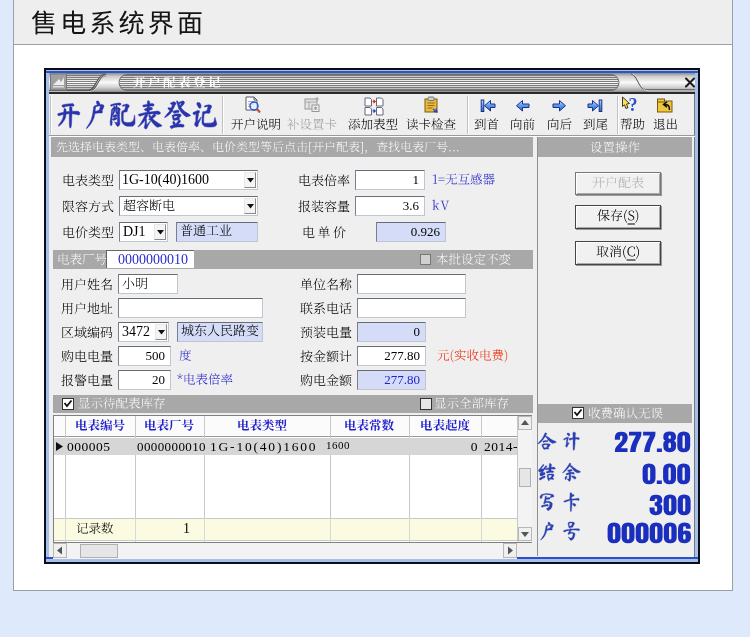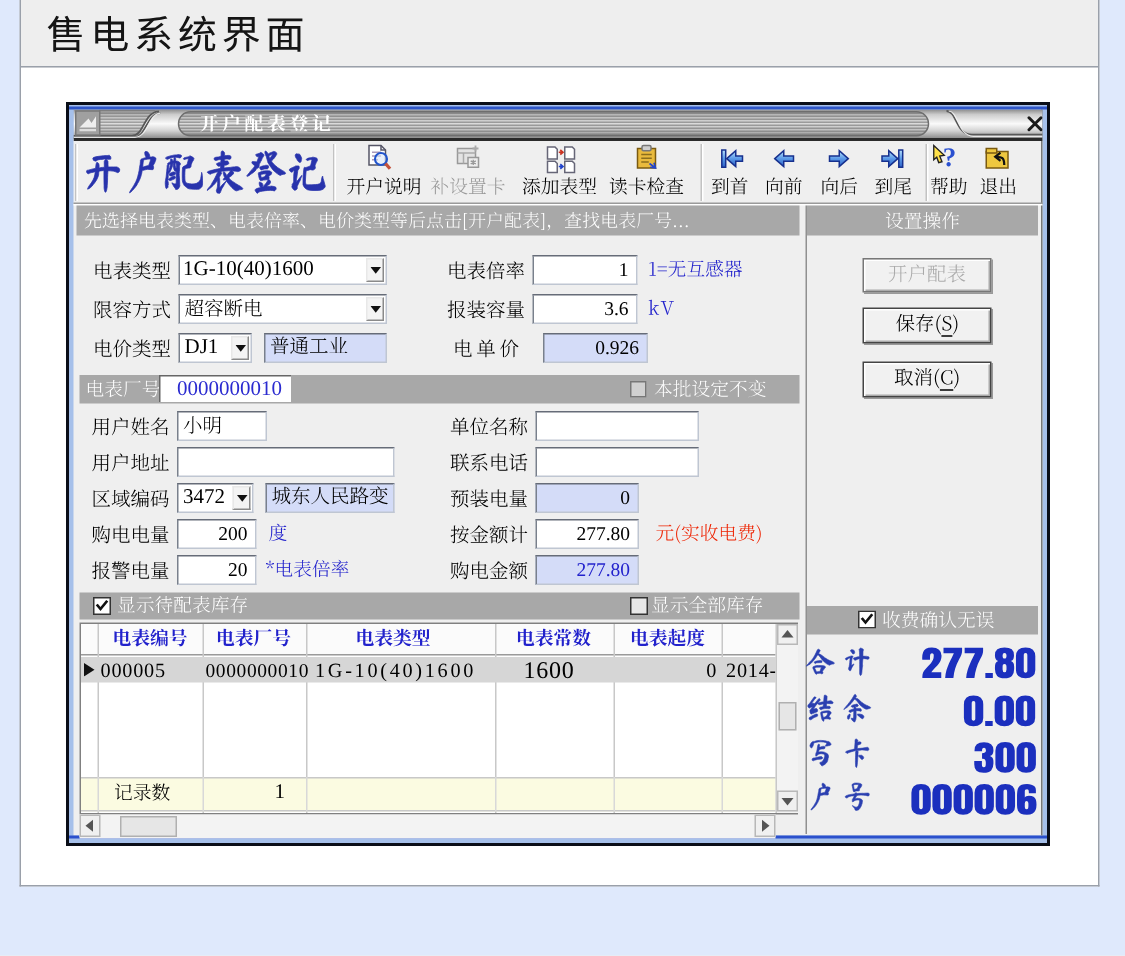--- a/index.html
+++ b/index.html
@@ -207,21 +207,21 @@
 <svg class="abs" style="left:157px;top:230px" width="9" height="6">
     <path d="M0,0 h7 l-3.5,4.5 Z" fill="#111"></path>
   </svg>
 <div class="st" style="left:123px;top:224px">DJ1</div>
 <div class="fld" style="left:176px;top:222px;width:82px;height:20px;background:#d4dcf8"></div>
 <svg style="position:absolute;left:180px;top:224px;overflow:visible" width="54" height="16">
     <path transform="translate(0,11.2)" fill="#000" d="M2.4 -8.2 2.2 -8.2C2.7 -7.6 3.2 -6.7 3.2 -6C3.9 -5.4 4.7 -7.1 2.4 -8.2ZM9.9 -8.3C9.5 -7.4 9.1 -6.5 8.7 -6L8.9 -5.8C9.4 -6.3 10 -7 10.5 -7.6C10.8 -7.6 10.9 -7.7 11 -7.8ZM8.5 -10.9C8.3 -10.3 7.9 -9.5 7.5 -8.9H5.1C5.5 -9.1 5.5 -10.2 3.6 -10.9L3.5 -10.8C3.9 -10.3 4.5 -9.6 4.6 -9L4.8 -8.9H1.4L1.5 -8.6H4.9V-5.5H0.6L0.7 -5.1H12.1C12.2 -5.1 12.4 -5.2 12.4 -5.3C12 -5.7 11.4 -6.2 11.4 -6.2L10.8 -5.5H8V-8.6H11.5C11.6 -8.6 11.8 -8.6 11.8 -8.8C11.4 -9.1 10.8 -9.6 10.8 -9.6L10.2 -8.9H7.9C8.3 -9.4 8.9 -9.9 9.2 -10.3C9.5 -10.3 9.6 -10.4 9.7 -10.6ZM5.6 -8.6H7.3V-5.5H5.6ZM9.2 -1.8V-0.2H3.7V-1.8ZM9.2 -2.2H3.7V-3.7H9.2ZM3 -4.1V1H3.2C3.5 1 3.7 0.8 3.7 0.7V0.2H9.2V0.9H9.3C9.6 0.9 9.9 0.8 9.9 0.7V-3.6C10.2 -3.6 10.4 -3.7 10.5 -3.8L9.5 -4.6L9.1 -4.1H3.8L3 -4.5Z M14.3 -10.6 14.2 -10.6C14.7 -9.9 15.5 -8.7 15.7 -7.9C16.5 -7.3 17.1 -9 14.3 -10.6ZM23.8 -3.8H21.4V-5.3H23.8ZM18.4 -1V-3.4H20.7V-1.1H20.9C21.2 -1.1 21.4 -1.2 21.4 -1.3V-3.4H23.8V-1.8C23.8 -1.7 23.8 -1.6 23.6 -1.6C23.3 -1.6 22.3 -1.7 22.3 -1.7V-1.5C22.8 -1.4 23 -1.3 23.2 -1.2C23.3 -1.1 23.4 -0.9 23.4 -0.7C24.4 -0.8 24.5 -1.2 24.5 -1.8V-7.1C24.8 -7.1 25 -7.3 25.1 -7.3L24.1 -8.1L23.7 -7.6H22.2C22.3 -7.8 22.3 -8.1 21.8 -8.5C22.6 -8.8 23.6 -9.4 24.1 -9.8C24.4 -9.8 24.5 -9.8 24.6 -9.9L23.8 -10.7L23.3 -10.3H17.6L17.7 -9.9H23C22.6 -9.5 22 -9 21.5 -8.6C21 -8.9 20.2 -9.2 19 -9.3L18.9 -9.1C20.2 -8.7 21.1 -8.1 21.6 -7.6H18.5L17.8 -8V-0.8H17.9C18.2 -0.8 18.4 -1 18.4 -1ZM23.8 -5.7H21.4V-7.2H23.8ZM20.7 -3.8H18.4V-5.3H20.7ZM20.7 -5.7H18.4V-7.2H20.7ZM15.4 -1.7C14.9 -1.3 14 -0.4 13.4 0L14.1 0.8C14.2 0.8 14.2 0.7 14.2 0.5C14.6 -0 15.3 -0.9 15.6 -1.3C15.8 -1.5 15.9 -1.5 16 -1.3C17.3 0.2 18.6 0.6 21 0.6C22.5 0.6 23.7 0.6 24.9 0.6C25 0.3 25.2 0.1 25.5 -0V-0.2C24 -0.1 22.8 -0.1 21.3 -0.1C18.9 -0.1 17.5 -0.4 16.2 -1.7C16.2 -1.7 16.1 -1.8 16.1 -1.8V-6C16.4 -6.1 16.6 -6.1 16.7 -6.2L15.7 -7.1L15.2 -6.5H13.5L13.6 -6.1H15.4Z M26.6 -0.5 26.7 -0.1H38.1C38.3 -0.1 38.4 -0.2 38.5 -0.3C38 -0.7 37.3 -1.3 37.3 -1.3L36.7 -0.5H32.8V-8.6H37.2C37.4 -8.6 37.6 -8.6 37.6 -8.8C37.1 -9.2 36.4 -9.7 36.4 -9.7L35.8 -9H27.5L27.6 -8.6H32.1V-0.5Z M40.6 -7.9 40.4 -7.8C41.3 -6.4 42.3 -4 42.4 -2.4C43.3 -1.5 43.8 -4.3 40.6 -7.9ZM50.5 -0.9 49.9 -0.1H47.5V-2.2C48.6 -3.8 49.9 -5.9 50.5 -7.2C50.7 -7.1 50.9 -7.2 51 -7.3L49.9 -8C49.3 -6.5 48.4 -4.4 47.5 -2.8V-10.2C47.8 -10.2 47.9 -10.3 47.9 -10.5L46.8 -10.6V-0.1H44.4V-10.2C44.7 -10.2 44.8 -10.3 44.8 -10.5L43.7 -10.6V-0.1H39.6L39.7 0.2H51.3C51.5 0.2 51.6 0.2 51.6 0C51.2 -0.4 50.5 -0.9 50.5 -0.9Z"></path>
   </svg>
 <div class="fld num" style="left:355px;top:170px;width:70px;height:20px">1</div>
 <div class="fld num" style="left:355px;top:196px;width:70px;height:20px">3.6</div>
-<div class="fld num" style="left:362px;top:222px;width:70px;height:20px;background:#d4dcf8">0.926</div>
+<div class="fld num" style="left:376px;top:222px;width:70px;height:20px;background:#d4dcf8">0.926</div>
 <svg style="position:absolute;left:432px;top:173px;overflow:visible" width="66" height="16">
     <path transform="translate(0,10.8)" fill="#2222cc" d="M2.7 0H5.3V-0.3L3.7 -0.5L3.7 -2.9V-7.1L3.7 -9.1L3.5 -9.2L0.9 -8.5V-8.1L2.8 -8.5V-2.9L2.8 -0.5L1 -0.3V0Z M12.6 -2.9V-3.4H6.4V-2.9ZM12.6 -5.6V-6.1H6.4V-5.6Z M24 -6.6 23.4 -5.9H19.1C19.2 -6.9 19.2 -8 19.2 -9.1H23.9C24 -9.1 24.1 -9.1 24.2 -9.2C23.8 -9.6 23.1 -10.2 23.1 -10.2L22.6 -9.4H14.5L14.6 -9.1H18.5C18.5 -8 18.5 -6.9 18.3 -5.9H13.7L13.8 -5.5H18.3C17.9 -3.1 16.8 -1 13.6 0.8L13.7 1C17.4 -0.7 18.6 -2.9 19 -5.5H19.8V-0.3C19.8 0.3 20 0.5 21 0.5H22.5C24.6 0.5 25 0.4 25 0C25 -0.1 24.9 -0.2 24.7 -0.3L24.6 -2.3H24.5C24.3 -1.4 24.2 -0.6 24.1 -0.4C24.1 -0.3 24 -0.2 23.8 -0.2C23.6 -0.2 23.1 -0.2 22.5 -0.2H21.1C20.5 -0.2 20.4 -0.2 20.4 -0.5V-5.5H24.7C24.9 -5.5 25 -5.6 25 -5.7C24.6 -6.1 24 -6.6 24 -6.6Z M36.5 -0.8 35.9 -0H34.1L34.9 -6.5C35.1 -6.5 35.2 -6.5 35.3 -6.6L34.5 -7.3L34.1 -6.9H30C30.2 -7.7 30.3 -8.5 30.4 -9.1H36.8C37 -9.1 37.1 -9.1 37.1 -9.2C36.7 -9.7 36 -10.2 36 -10.2L35.4 -9.4H26.5L26.6 -9.1H29.6C29.5 -7.5 29 -4.7 28.6 -3.1C28.5 -3.1 28.3 -3 28.1 -2.9L29 -2.2L29.3 -2.6H33.7L33.4 -0H26.1L26.3 0.4H37.3C37.5 0.4 37.6 0.3 37.6 0.2C37.2 -0.2 36.5 -0.8 36.5 -0.8ZM29.3 -3C29.5 -4 29.8 -5.3 30 -6.5H34.2L33.8 -3Z M42.7 -2.7 41.6 -2.8V-0.2C41.6 0.4 41.9 0.5 43 0.5H44.8C47.3 0.5 47.7 0.4 47.7 0.1C47.7 -0 47.6 -0.1 47.4 -0.2L47.4 -1.7H47.2C47.1 -1 47 -0.5 46.9 -0.2C46.8 -0.1 46.8 -0.1 46.6 -0.1C46.3 -0.1 45.7 -0.1 44.8 -0.1H43C42.4 -0.1 42.3 -0.1 42.3 -0.3V-2.4C42.5 -2.4 42.7 -2.5 42.7 -2.7ZM44.5 -8 44 -7.4H40.8L40.9 -7H45.1C45.2 -7 45.4 -7.1 45.4 -7.2C45 -7.5 44.5 -8 44.5 -8ZM46.8 -10.4 46.7 -10.2C47.1 -10 47.6 -9.5 47.8 -9.1C48.5 -8.7 48.9 -10 46.8 -10.4ZM40.5 -2.4 40.2 -2.4C40.2 -1.4 39.5 -0.5 38.9 -0.2C38.7 -0 38.6 0.2 38.7 0.4C38.8 0.6 39.2 0.5 39.5 0.3C40 -0.1 40.7 -1 40.5 -2.4ZM47.5 -2.5 47.3 -2.4C48 -1.7 48.9 -0.6 49.1 0.2C49.9 0.8 50.4 -1.1 47.5 -2.5ZM43.5 -3.1 43.4 -2.9C44 -2.5 44.8 -1.6 45 -0.9C45.7 -0.4 46.1 -2 43.5 -3.1ZM49.2 -7.5 48.1 -7.9C47.9 -7 47.5 -6.2 47.1 -5.5C46.6 -6.4 46.2 -7.4 46.1 -8.5H49.7C49.9 -8.5 50 -8.5 50 -8.7C49.7 -9 49.1 -9.4 49.1 -9.4L48.7 -8.8H46C46 -9.2 46 -9.6 46 -10C46.2 -10.1 46.3 -10.2 46.4 -10.4L45.2 -10.5C45.3 -9.9 45.3 -9.4 45.4 -8.8H40.5L39.8 -9.2V-6.8C39.8 -5.2 39.6 -3.6 38.6 -2.1L38.8 -2C40.3 -3.4 40.4 -5.4 40.4 -6.8V-8.5H45.4C45.6 -7.2 46 -6 46.7 -4.9C46.1 -4.2 45.4 -3.5 44.8 -3.1L44.9 -2.9C45.7 -3.3 46.4 -3.8 47 -4.5C47.4 -3.9 48 -3.3 48.6 -2.9C49.1 -2.5 49.8 -2.3 50 -2.6C50.1 -2.7 50 -2.8 49.7 -3.2L49.9 -4.7L49.7 -4.7C49.6 -4.3 49.4 -3.8 49.3 -3.6C49.2 -3.4 49.1 -3.4 48.9 -3.5C48.3 -3.9 47.8 -4.4 47.4 -5C47.9 -5.7 48.4 -6.4 48.7 -7.3C49 -7.3 49.1 -7.4 49.2 -7.5ZM44 -4.2H41.9V-5.8H44ZM41.9 -3.4V-3.9H44V-3.5H44.1C44.3 -3.5 44.7 -3.6 44.7 -3.7V-5.7C44.9 -5.7 45.1 -5.8 45.2 -5.9L44.3 -6.6L43.9 -6.2H41.9L41.2 -6.5V-3.2H41.3C41.6 -3.2 41.9 -3.3 41.9 -3.4Z M58.2 -6.8V-6.9H60.7V-6.3H60.8C61 -6.3 61.3 -6.5 61.3 -6.6V-9.2C61.6 -9.3 61.8 -9.3 61.9 -9.5L61 -10.2L60.5 -9.7H58.2L57.5 -10V-6.5H57.6C57.8 -6.5 58 -6.5 58.1 -6.6C58.5 -6.3 59 -5.8 59.2 -5.4C59.9 -5 60.4 -6.3 58.2 -6.8ZM53.2 0.8V0.1H55.4V0.7H55.5C55.8 0.7 56.1 0.5 56.1 0.4V-2.4C56.3 -2.4 56.5 -2.5 56.6 -2.6L55.7 -3.3L55.3 -2.9H53.3L53.1 -3C54.2 -3.5 55 -4.2 55.7 -4.9H57.9C58.5 -4.1 59.3 -3.5 60.4 -3L60.3 -2.9H58.1L57.4 -3.2V1H57.5C57.8 1 58.1 0.8 58.1 0.8V0.1H60.4V0.7H60.5C60.7 0.7 61 0.6 61.1 0.5V-2.4C61.3 -2.4 61.5 -2.5 61.6 -2.6L62.3 -2.4C62.4 -2.8 62.5 -3 62.7 -3.1L62.8 -3.2C60.6 -3.5 59.2 -4.1 58.2 -4.9H62.2C62.4 -4.9 62.5 -4.9 62.5 -5.1C62.1 -5.5 61.5 -5.9 61.5 -5.9L61 -5.2H56C56.3 -5.6 56.5 -5.9 56.7 -6.2C57 -6.2 57.1 -6.2 57.2 -6.4L56.1 -6.8C55.9 -6.3 55.6 -5.8 55.1 -5.2H51.2L51.3 -4.9H54.8C53.9 -3.9 52.6 -2.9 50.9 -2.3L51 -2.1C51.6 -2.3 52.1 -2.5 52.6 -2.7V1H52.7C52.9 1 53.2 0.9 53.2 0.8ZM60.4 -2.5V-0.2H58.1V-2.5ZM55.4 -2.5V-0.2H53.2V-2.5ZM60.7 -9.3V-7.3H58.2V-9.3ZM53.1 -6.3V-6.9H55.4V-6.6H55.5C55.7 -6.6 56.1 -6.7 56.1 -6.8V-9.2C56.3 -9.3 56.5 -9.3 56.6 -9.5L55.7 -10.2L55.3 -9.7H53.1L52.4 -10.1V-6H52.5C52.8 -6 53.1 -6.2 53.1 -6.3ZM55.4 -9.3V-7.3H53.1V-9.3Z"></path>
   </svg>
 <svg style="position:absolute;left:432px;top:199px;overflow:visible" width="21" height="16">
     <path transform="translate(0,10.8)" fill="#2222cc" d="M4.1 -6 5.3 -5.9 3.9 -4.6 2.5 -3.1V-8L2.6 -9.9L2.4 -10L0.5 -9.7V-9.3L1.6 -9.3V-2.8L1.6 -0.5L0.5 -0.3V0H3.6V-0.3L2.6 -0.4L2.5 -2.6L3.5 -3.6L5.7 0H7.4V-0.3L6.4 -0.4L4.2 -4.2L5.9 -5.9L7.1 -6V-6.4H4.1Z M14.2 -8.7 15.6 -8.6 13.2 -1.1 10.7 -8.6 12.1 -8.7V-9.1H8.5V-8.7L9.7 -8.6L12.7 0.1H13.2L16.1 -8.6L17.2 -8.7V-9.1H14.2Z"></path>
   </svg>
 <div style="position:absolute;left:53px;top:250px;width:480px;height:19px;background:#a8a8a8"></div>
 <svg style="position:absolute;left:57px;top:253px;overflow:visible" width="52" height="16">
     <path transform="translate(0,10.8)" fill="#fff" d="M5.6 -5.6H2.3V-8H5.6ZM5.6 -5.2V-3H2.3V-5.2ZM6.2 -5.6V-8H9.7V-5.6ZM6.2 -5.2H9.7V-3H6.2ZM2.3 -2.1V-2.7H5.6V-0.5C5.6 0.4 5.9 0.6 7.1 0.6H9C11.5 0.6 12.1 0.5 12.1 0.1C12.1 -0.1 12 -0.1 11.7 -0.2L11.7 -2.1H11.5C11.3 -1.2 11.2 -0.5 11.1 -0.3C11 -0.2 10.9 -0.1 10.7 -0.1C10.5 -0.1 9.9 -0.1 9 -0.1H7.2C6.4 -0.1 6.2 -0.2 6.2 -0.6V-2.7H9.7V-2H9.8C10 -2 10.3 -2.1 10.4 -2.2V-7.8C10.6 -7.9 10.8 -8 10.9 -8.1L10 -8.8L9.6 -8.3H6.2V-10C6.5 -10.1 6.7 -10.2 6.7 -10.4L5.6 -10.5V-8.3H2.4L1.6 -8.7V-1.8H1.8C2.1 -1.8 2.3 -2 2.3 -2.1Z M19.6 -10.4 18.4 -10.5V-9H13.9L14 -8.6H18.4V-7.2H14.5L14.6 -6.9H18.4V-5.5H13.2L13.3 -5.1H17.8C16.6 -3.7 14.9 -2.5 13 -1.7L13.1 -1.4C14.3 -1.8 15.3 -2.3 16.3 -2.9V-0.2C16.3 -0 16.2 0.1 15.8 0.3L16.4 1.1C16.5 1 16.5 1 16.6 0.8C18.1 0.1 19.4 -0.6 20.3 -1L20.2 -1.1C19 -0.7 17.8 -0.3 17 -0V-3.4C17.7 -3.9 18.3 -4.5 18.8 -5.1H19C19.7 -2.1 21.5 -0.2 23.9 0.6C24 0.3 24.2 0.1 24.6 -0L24.6 -0.2C23.1 -0.5 21.9 -1.2 20.9 -2.3C21.9 -2.7 22.9 -3.4 23.5 -3.9C23.8 -3.9 23.9 -3.9 24 -4L22.9 -4.6C22.5 -4 21.5 -3.1 20.7 -2.5C20.1 -3.2 19.6 -4 19.3 -5.1H24C24.2 -5.1 24.3 -5.1 24.3 -5.3C23.9 -5.7 23.3 -6.2 23.3 -6.2L22.8 -5.5H19.1V-6.9H23C23.1 -6.9 23.3 -6.9 23.3 -7.1C22.9 -7.4 22.4 -7.9 22.4 -7.9L21.9 -7.2H19.1V-8.6H23.6C23.8 -8.6 23.9 -8.7 23.9 -8.8C23.6 -9.2 22.9 -9.7 22.9 -9.7L22.4 -9H19.1V-10C19.4 -10.1 19.5 -10.2 19.6 -10.4Z M26.8 -9.3V-6.1C26.8 -3.8 26.7 -1.3 25.5 0.8L25.7 0.9C27.4 -1.1 27.5 -4 27.5 -6.1V-8.9H36.6C36.8 -8.9 36.9 -9 36.9 -9.1C36.5 -9.5 35.8 -10 35.8 -10L35.3 -9.3H27.6L26.8 -9.6Z M48.4 -5.9 47.9 -5.2H38.1L38.2 -4.8H41.2C41.1 -4.4 40.8 -3.8 40.6 -3.3C40.4 -3.2 40.2 -3.2 40 -3.1L40.8 -2.4L41.2 -2.7H46.9C46.7 -1.4 46.3 -0.3 45.9 -0.1C45.8 0.1 45.6 0.1 45.4 0.1C45.1 0.1 43.9 -0 43.3 -0.1L43.3 0.1C43.8 0.2 44.5 0.3 44.7 0.5C44.9 0.6 44.9 0.8 44.9 1C45.5 1 46 0.8 46.3 0.6C46.9 0.2 47.4 -1.2 47.6 -2.7C47.9 -2.7 48 -2.8 48.1 -2.8L47.2 -3.6L46.8 -3.1H41.2C41.5 -3.6 41.8 -4.3 42 -4.8H49.1C49.3 -4.8 49.4 -4.9 49.4 -5C49 -5.4 48.4 -5.9 48.4 -5.9ZM40.9 -6.1V-6.6H46.6V-6.1H46.7C46.9 -6.1 47.3 -6.2 47.3 -6.3V-9.3C47.5 -9.4 47.7 -9.5 47.8 -9.6L46.9 -10.3L46.5 -9.8H41L40.3 -10.2V-5.9H40.4C40.6 -5.9 40.9 -6 40.9 -6.1ZM46.6 -9.5V-7H40.9V-9.5Z"></path>
   </svg>
@@ -268,21 +268,21 @@
 <div class="fld" style="left:118px;top:322px;width:51px;height:20px"></div>
 <div class="abs" style="left:155px;top:324px;width:12px;height:16px;background:#f4f4f4;border:1px solid;border-color:#e8e8e8 #8a8a8a #8a8a8a #e8e8e8"></div>
 <svg class="abs" style="left:158px;top:330px" width="9" height="6">
     <path d="M0,0 h7 l-3.5,4.5 Z" fill="#111"></path>
   </svg>
 <div class="st" style="left:122px;top:324px">3472</div>
 <div class="fld" style="left:177px;top:322px;width:86px;height:20px;background:#d4dcf8"></div>
 <svg style="position:absolute;left:181px;top:324px;overflow:visible" width="80" height="16">
     <path transform="translate(0,11.2)" fill="#000" d="M9.7 -10.4 9.6 -10.3C10 -10 10.6 -9.4 10.8 -9C11.5 -8.6 11.9 -10 9.7 -10.4ZM11.2 -6.9C10.9 -5.5 10.5 -4.3 10 -3.3C9.6 -4.7 9.4 -6.3 9.3 -8H12.2C12.3 -8 12.5 -8 12.5 -8.2C12.1 -8.6 11.5 -9 11.5 -9L10.9 -8.3H9.3C9.3 -9 9.3 -9.6 9.3 -10.2C9.6 -10.3 9.8 -10.4 9.8 -10.6L8.5 -10.7C8.5 -9.9 8.6 -9.1 8.6 -8.3H5.6L4.8 -8.7V-5.3C4.8 -3 4.5 -0.9 2.6 0.8L2.8 1C5.2 -0.7 5.5 -3.1 5.5 -5.3V-5.5H7.2C7.2 -3.4 7.1 -2.3 6.9 -2.1C6.8 -2 6.8 -2 6.6 -2C6.5 -2 5.8 -2.1 5.5 -2.1V-1.9C5.8 -1.8 6.2 -1.7 6.3 -1.6C6.5 -1.5 6.5 -1.3 6.5 -1.2C6.8 -1.2 7.1 -1.3 7.3 -1.5C7.7 -1.9 7.8 -3.1 7.9 -5.5C8.1 -5.5 8.3 -5.6 8.3 -5.6L7.5 -6.3L7.1 -5.9H5.5V-8H8.6C8.7 -5.9 9 -4.1 9.5 -2.5C8.7 -1.2 7.6 -0.2 6.1 0.7L6.3 0.9C7.8 0.2 8.9 -0.7 9.8 -1.8C10.1 -1 10.6 -0.4 11.1 0.2C11.5 0.8 12.2 1.2 12.5 0.8C12.6 0.7 12.6 0.5 12.2 0L12.5 -1.9L12.3 -1.9C12.2 -1.5 12 -0.8 11.8 -0.6C11.7 -0.3 11.6 -0.3 11.5 -0.5C11 -1 10.6 -1.7 10.3 -2.5C10.9 -3.5 11.5 -4.8 11.9 -6.3C12.2 -6.3 12.3 -6.4 12.4 -6.5ZM0.5 -2.1 1.1 -1.2C1.2 -1.2 1.3 -1.3 1.3 -1.5C2.7 -2.3 3.8 -3 4.6 -3.4L4.5 -3.6L2.9 -3V-6.8H4.3C4.5 -6.8 4.6 -6.8 4.7 -7C4.3 -7.3 3.7 -7.8 3.7 -7.8L3.2 -7.1H2.9V-10.1C3.2 -10.1 3.3 -10.3 3.3 -10.4L2.2 -10.6V-7.1H0.6L0.7 -6.8H2.2V-2.7C1.4 -2.4 0.8 -2.2 0.5 -2.1Z M21.6 -3.6 21.5 -3.4C22.6 -2.6 24.1 -1.1 24.6 0.1C25.5 0.7 25.8 -1.5 21.6 -3.6ZM17.9 -3.1 16.8 -3.7C16 -2 14.6 -0.5 13.5 0.3L13.7 0.5C15 -0.2 16.4 -1.5 17.4 -3C17.6 -2.9 17.8 -3 17.9 -3.1ZM19.3 -10.4 18.2 -10.9C18 -10.3 17.6 -9.5 17.2 -8.6H13.7L13.8 -8.2H17C16.5 -7.1 15.9 -5.9 15.4 -5.1C15.2 -5 14.9 -4.9 14.7 -4.8L15.5 -4.1L16 -4.4H19.5V-0.1C19.5 0.1 19.4 0.1 19.1 0.1C18.9 0.1 17.5 0 17.5 0V0.2C18.1 0.3 18.5 0.4 18.7 0.5C18.8 0.6 18.9 0.8 18.9 1C20 0.9 20.2 0.5 20.2 -0.1V-4.4H24.2C24.4 -4.4 24.5 -4.5 24.6 -4.7C24.1 -5.1 23.4 -5.6 23.4 -5.6L22.8 -4.8H20.2V-6.8C20.5 -6.8 20.6 -6.9 20.6 -7.1L19.5 -7.2V-4.8H16C16.5 -5.8 17.2 -7 17.8 -8.2H25C25.2 -8.2 25.3 -8.3 25.4 -8.4C24.9 -8.8 24.2 -9.3 24.2 -9.3L23.6 -8.6H18C18.3 -9.2 18.6 -9.8 18.7 -10.2C19 -10.2 19.2 -10.3 19.3 -10.4Z M32.6 -10.1C32.9 -10.1 33 -10.3 33 -10.4L31.8 -10.6C31.8 -6.6 31.8 -2.4 26.6 0.7L26.7 1C31.3 -1.4 32.3 -4.7 32.5 -7.8C32.9 -4 34.1 -1 37.7 1C37.8 0.6 38.1 0.5 38.5 0.4L38.5 0.3C34 -1.9 32.9 -5.3 32.6 -10.1Z M50 -5.3 49.4 -4.5H46C45.8 -5.3 45.7 -6 45.6 -6.8H48.7V-6.1H48.8C49 -6.1 49.3 -6.3 49.4 -6.4V-9.6C49.6 -9.6 49.8 -9.7 49.9 -9.8L49 -10.6L48.5 -10.1H41.8L40.9 -10.5V-0.4C40.9 -0.1 40.9 -0 40.5 0.2L40.9 1C41 0.9 41.1 0.9 41.2 0.7C43 -0.1 44.7 -1 45.8 -1.5L45.7 -1.7C44.2 -1.1 42.7 -0.5 41.6 -0.2V-4.1H45.4C46 -2 47.4 -0.3 49.7 0.5C50.4 0.8 51.1 1 51.2 0.6C51.3 0.5 51.2 0.3 50.9 0.1L51 -1.5L50.8 -1.5C50.7 -1 50.5 -0.6 50.4 -0.3C50.3 -0.1 50.2 -0.1 49.9 -0.1C47.9 -0.8 46.7 -2.3 46.1 -4.1H50.7C50.9 -4.1 51 -4.2 51.1 -4.4C50.6 -4.7 50 -5.3 50 -5.3ZM41.6 -9.3V-9.7H48.7V-7.1H41.6ZM41.6 -6.8H45C45 -6 45.1 -5.2 45.3 -4.5H41.6Z M59.6 -10.9C59.1 -9.1 58.1 -7.4 57.1 -6.4L57.3 -6.2C58 -6.7 58.6 -7.4 59.1 -8.1C59.4 -7.4 59.8 -6.8 60.3 -6.2C59.3 -5.1 58 -4.1 56.5 -3.4L56.6 -3.2C57.2 -3.4 57.7 -3.6 58.2 -3.9V1H58.3C58.7 1 58.9 0.8 58.9 0.7V0.1H62.3V0.9H62.4C62.7 0.9 63 0.8 63 0.7V-3.3C63.2 -3.3 63.4 -3.4 63.5 -3.5L62.6 -4.1L62.2 -3.7H59L58.3 -4C59.2 -4.5 60 -5.1 60.6 -5.8C61.5 -4.9 62.5 -4.1 63.9 -3.6C64 -3.9 64.3 -4.1 64.6 -4.1L64.6 -4.3C63.1 -4.7 61.9 -5.3 61 -6.2C61.8 -7 62.4 -8 62.8 -8.9C63.1 -9 63.2 -9 63.3 -9.1L62.5 -9.9L62 -9.4H59.9C60 -9.7 60.1 -10 60.2 -10.3C60.5 -10.2 60.7 -10.3 60.7 -10.5ZM58.9 -0.3V-3.3H62.3V-0.3ZM62 -9C61.6 -8.2 61.2 -7.4 60.6 -6.6C60.1 -7.1 59.7 -7.8 59.3 -8.4L59.7 -9ZM56.2 -9.6V-6.8H53.9V-9.6ZM53.2 -10V-5.8H53.3C53.6 -5.8 53.9 -6 53.9 -6.1V-6.5H54.8V-0.9L53.9 -0.6V-4.6C54.2 -4.7 54.3 -4.8 54.3 -4.9L53.2 -5V-0.5L52.4 -0.3L52.8 0.7C52.9 0.7 53 0.5 53.1 0.4C55 -0.3 56.5 -0.9 57.6 -1.4L57.6 -1.6L55.5 -1V-4.1H57.2C57.4 -4.1 57.5 -4.1 57.5 -4.3C57.2 -4.7 56.6 -5.1 56.6 -5.1L56.1 -4.5H55.5V-6.5H56.2V-6H56.3C56.5 -6 56.9 -6.1 56.9 -6.2V-9.5C57.2 -9.5 57.4 -9.6 57.5 -9.7L56.5 -10.4L56.1 -10H54L53.2 -10.4Z M70.5 -11 70.3 -10.9C70.8 -10.5 71.4 -9.7 71.6 -9.2C72.4 -8.7 72.9 -10.2 70.5 -11ZM69.2 -7.4 68.2 -8C67.5 -6.6 66.5 -5.4 65.5 -4.8L65.7 -4.6C66.8 -5.1 67.9 -6.1 68.7 -7.2C69 -7.2 69.1 -7.3 69.2 -7.4ZM74 -7.8 73.9 -7.7C74.9 -7.1 76.1 -6 76.5 -5.1C77.4 -4.6 77.7 -6.7 74 -7.8ZM71 -1.3C69.4 -0.4 67.5 0.4 65.4 0.8L65.5 1C67.9 0.7 69.9 -0 71.5 -0.9C73 -0 74.8 0.6 76.8 1C76.9 0.6 77.2 0.4 77.5 0.4L77.5 0.2C75.5 -0 73.7 -0.5 72.1 -1.3C73.2 -2 74.1 -2.8 74.8 -3.8C75.2 -3.8 75.3 -3.8 75.4 -3.9L74.6 -4.7L74 -4.2H67L67.1 -3.8H68.7C69.3 -2.8 70.1 -2 71 -1.3ZM71.5 -1.6C70.5 -2.2 69.7 -3 69.1 -3.8H73.9C73.3 -3 72.5 -2.3 71.5 -1.6ZM76.2 -9.8 75.6 -9.1H65.7L65.8 -8.7H69.7V-4.6H69.8C70.2 -4.6 70.4 -4.8 70.4 -4.8V-8.7H72.6V-4.7H72.7C73 -4.7 73.3 -4.8 73.3 -4.9V-8.7H77C77.2 -8.7 77.3 -8.8 77.3 -8.9C76.9 -9.3 76.2 -9.8 76.2 -9.8Z"></path>
   </svg>
-<div class="fld num" style="left:118px;top:346px;width:53px;height:20px">200</div>
+<div class="fld num" style="left:118px;top:346px;width:53px;height:20px">500</div>
 <svg style="position:absolute;left:179px;top:349px;overflow:visible" width="15" height="16">
     <path transform="translate(0,10.8)" fill="#2222cc" d="M5.7 -10.6 5.5 -10.5C6 -10.2 6.5 -9.5 6.7 -9.1C7.5 -8.6 8 -10.1 5.7 -10.6ZM10.9 -9.6 10.3 -8.8H2.6L1.8 -9.2V-5.7C1.8 -3.5 1.7 -1.1 0.5 0.9L0.7 1C2.3 -0.9 2.5 -3.7 2.5 -5.7V-8.5H11.6C11.7 -8.5 11.9 -8.5 11.9 -8.7C11.5 -9.1 10.9 -9.6 10.9 -9.6ZM8.9 -3.4H3.5L3.6 -3H4.6C5 -2.1 5.6 -1.4 6.4 -0.9C5.1 -0.2 3.5 0.4 1.8 0.7L1.9 0.9C3.8 0.7 5.5 0.2 6.9 -0.5C8.1 0.2 9.6 0.7 11.5 0.9C11.5 0.6 11.8 0.4 12.1 0.3L12.1 0.2C10.3 0 8.7 -0.3 7.5 -0.9C8.3 -1.5 9.1 -2.1 9.7 -3C10 -3 10.1 -3 10.2 -3.1L9.5 -3.8ZM8.8 -3C8.3 -2.3 7.7 -1.7 6.9 -1.2C6.1 -1.7 5.4 -2.2 4.9 -3ZM5.9 -8 4.8 -8.1V-6.7H2.8L2.9 -6.4H4.8V-3.8H4.9C5.2 -3.8 5.5 -3.9 5.5 -4V-4.5H8.3V-3.9H8.4C8.7 -3.9 9 -4.1 9 -4.2V-6.4H11.3C11.5 -6.4 11.6 -6.4 11.6 -6.6C11.2 -6.9 10.6 -7.4 10.6 -7.4L10.1 -6.7H9V-7.7C9.3 -7.7 9.4 -7.8 9.4 -8L8.3 -8.1V-6.7H5.5V-7.7C5.8 -7.7 5.9 -7.8 5.9 -8ZM8.3 -6.4V-4.9H5.5V-6.4Z"></path>
   </svg>
 <div class="fld num" style="left:118px;top:370px;width:53px;height:20px">20</div>
 <svg style="position:absolute;left:177px;top:373px;overflow:visible" width="58" height="16">
     <path transform="translate(0,10.8)" fill="#2222cc" d="M2.9 -7.5 2.2 -7.8C1.6 -8.1 1.1 -8.3 0.8 -8.4C0.6 -8.5 0.4 -8.4 0.3 -8.2C0.2 -8 0.3 -7.8 0.6 -7.7C0.9 -7.6 1.4 -7.5 2 -7.4L2.8 -7.2L2.3 -6.7C1.8 -6.2 1.4 -5.8 1.2 -5.6C1.1 -5.4 1.1 -5.2 1.3 -5C1.5 -4.9 1.7 -4.9 1.9 -5.2C2.1 -5.4 2.3 -5.8 2.6 -6.4L3 -7.1L3.4 -6.5C3.7 -5.9 3.9 -5.4 4 -5.2C4.2 -4.9 4.5 -4.9 4.6 -5C4.8 -5.2 4.9 -5.4 4.7 -5.6C4.5 -5.8 4.2 -6.2 3.7 -6.7L3.2 -7.3L3.9 -7.4C4.6 -7.5 5.1 -7.6 5.4 -7.7C5.6 -7.8 5.7 -8 5.7 -8.2C5.6 -8.4 5.4 -8.5 5.1 -8.4C4.9 -8.3 4.4 -8.1 3.8 -7.8L3.1 -7.5L3.2 -8.2C3.3 -8.9 3.4 -9.5 3.4 -9.7C3.4 -10 3.2 -10.2 3 -10.2C2.7 -10.2 2.6 -10 2.6 -9.7C2.6 -9.4 2.7 -8.9 2.8 -8.2Z M11.5 -5.6H8.2V-8H11.5ZM11.5 -5.2V-3H8.2V-5.2ZM12.2 -5.6V-8H15.6V-5.6ZM12.2 -5.2H15.6V-3H12.2ZM8.2 -2.1V-2.7H11.5V-0.5C11.5 0.4 11.9 0.6 13.1 0.6H14.9C17.5 0.6 18 0.5 18 0.1C18 -0.1 17.9 -0.1 17.6 -0.2L17.6 -2.1H17.4C17.3 -1.2 17.1 -0.5 17 -0.3C16.9 -0.2 16.9 -0.1 16.7 -0.1C16.4 -0.1 15.8 -0.1 14.9 -0.1H13.1C12.3 -0.1 12.2 -0.2 12.2 -0.6V-2.7H15.6V-2H15.7C15.9 -2 16.3 -2.1 16.3 -2.2V-7.8C16.6 -7.9 16.8 -8 16.8 -8.1L15.9 -8.8L15.5 -8.3H12.2V-10C12.5 -10.1 12.6 -10.2 12.6 -10.4L11.5 -10.5V-8.3H8.3L7.6 -8.7V-1.8H7.7C8 -1.8 8.2 -2 8.2 -2.1Z M25.5 -10.4 24.4 -10.5V-9H19.9L20 -8.6H24.4V-7.2H20.4L20.5 -6.9H24.4V-5.5H19.2L19.3 -5.1H23.7C22.6 -3.7 20.9 -2.5 18.9 -1.7L19.1 -1.4C20.2 -1.8 21.3 -2.3 22.2 -2.9V-0.2C22.2 -0 22.2 0.1 21.8 0.3L22.4 1.1C22.4 1 22.5 1 22.5 0.8C24 0.1 25.4 -0.6 26.2 -1L26.1 -1.1C24.9 -0.7 23.8 -0.3 22.9 -0V-3.4C23.6 -3.9 24.2 -4.5 24.7 -5.1H24.9C25.7 -2.1 27.5 -0.2 29.8 0.6C29.9 0.3 30.2 0.1 30.5 -0L30.5 -0.2C29.1 -0.5 27.8 -1.2 26.8 -2.3C27.8 -2.7 28.8 -3.4 29.4 -3.9C29.7 -3.9 29.8 -3.9 29.9 -4L28.9 -4.6C28.4 -4 27.5 -3.1 26.6 -2.5C26 -3.2 25.5 -4 25.2 -5.1H30C30.1 -5.1 30.3 -5.1 30.3 -5.3C29.9 -5.7 29.3 -6.2 29.3 -6.2L28.7 -5.5H25V-6.9H28.9C29.1 -6.9 29.2 -6.9 29.2 -7.1C28.9 -7.4 28.3 -7.9 28.3 -7.9L27.8 -7.2H25V-8.6H29.6C29.7 -8.6 29.9 -8.7 29.9 -8.8C29.5 -9.2 28.9 -9.7 28.9 -9.7L28.3 -9H25V-10C25.3 -10.1 25.5 -10.2 25.5 -10.4Z M37.7 -10.5 37.5 -10.4C38 -10 38.5 -9.3 38.6 -8.7C39.3 -8.2 39.9 -9.7 37.7 -10.5ZM41.5 -9.2 41 -8.5H35L35.1 -8.1H42.2C42.4 -8.1 42.5 -8.2 42.6 -8.3C42.2 -8.7 41.5 -9.2 41.5 -9.2ZM36.4 -7.8 36.2 -7.7C36.5 -7.1 36.9 -6.2 37 -5.5C37.7 -4.8 38.4 -6.4 36.4 -7.8ZM34.2 -7 33.8 -7.2C34.2 -8 34.6 -8.9 34.9 -9.8C35.2 -9.8 35.4 -9.9 35.4 -10.1L34.3 -10.4C33.6 -8 32.5 -5.6 31.4 -4.1L31.6 -4C32.1 -4.5 32.6 -5.3 33.1 -6.1V1H33.2C33.5 1 33.8 0.8 33.8 0.7V-6.8C34 -6.8 34.1 -6.9 34.2 -7ZM42 -5.9 41.4 -5.2H39.7C40.2 -5.8 40.7 -6.6 41 -7.1C41.2 -7.1 41.4 -7.2 41.4 -7.4L40.2 -7.7C40.1 -7.1 39.8 -6 39.5 -5.2H34.5L34.6 -4.8H42.7C42.8 -4.8 43 -4.9 43 -5C42.6 -5.4 42 -5.9 42 -5.9ZM36.4 -0.2V-3H40.7V-0.2ZM35.7 -3.7V0.9H35.8C36.2 0.9 36.4 0.8 36.4 0.7V0.2H40.7V0.9H40.8C41.1 0.9 41.4 0.7 41.4 0.6V-3C41.6 -3 41.7 -3.1 41.8 -3.2L41 -3.8L40.6 -3.4H36.5Z M54.7 -7.5 53.7 -8.2C53.2 -7.4 52.6 -6.7 52.1 -6.2L52.2 -6C52.8 -6.4 53.6 -6.9 54.2 -7.4C54.4 -7.3 54.6 -7.4 54.7 -7.5ZM44.9 -7.9 44.8 -7.8C45.3 -7.4 46 -6.5 46.2 -5.9C46.9 -5.4 47.5 -7 44.9 -7.9ZM51.9 -5.8 51.8 -5.6C52.7 -5.1 54 -4.2 54.4 -3.5C55.3 -3.1 55.4 -4.9 51.9 -5.8ZM44.2 -3.9 44.8 -3.2C44.9 -3.2 45 -3.4 45 -3.5C46.3 -4.4 47.2 -5.1 47.9 -5.6L47.8 -5.8C46.3 -5 44.8 -4.2 44.2 -3.9ZM48.8 -10.6 48.7 -10.5C49.1 -10.1 49.6 -9.5 49.7 -8.9H44.3L44.4 -8.6H49.2C48.9 -8 48.1 -7.1 47.5 -6.8C47.5 -6.8 47.3 -6.7 47.3 -6.7L47.7 -5.9C47.8 -6 47.9 -6.1 47.9 -6.2C48.6 -6.2 49.4 -6.3 50 -6.4C49.2 -5.6 48.2 -4.8 47.4 -4.4C47.3 -4.3 47.1 -4.3 47.1 -4.3L47.5 -3.5C47.6 -3.5 47.6 -3.5 47.7 -3.6C49.1 -3.8 50.4 -4.1 51.3 -4.3C51.5 -4 51.6 -3.7 51.6 -3.5C52.4 -2.9 53 -4.5 50.6 -5.6L50.4 -5.5C50.7 -5.2 50.9 -4.9 51.2 -4.6C49.9 -4.4 48.8 -4.3 48 -4.2C49.3 -5.1 50.7 -6.2 51.5 -7C51.8 -6.9 51.9 -7 52 -7.1L51.1 -7.7C50.9 -7.4 50.6 -7.1 50.3 -6.7C49.5 -6.7 48.7 -6.7 48.1 -6.7C48.7 -7.1 49.3 -7.6 49.7 -8C50 -8 50.1 -8.1 50.2 -8.2L49.5 -8.6H54.8C55 -8.6 55.1 -8.6 55.1 -8.8C54.7 -9.1 54 -9.7 54 -9.7L53.4 -8.9H50.2C50.5 -9.2 50.3 -10.1 48.8 -10.6ZM54.3 -3 53.7 -2.3H50V-3.2C50.3 -3.2 50.4 -3.3 50.4 -3.5L49.4 -3.6V-2.3H44L44.1 -1.9H49.4V0.9H49.5C49.7 0.9 50 0.8 50 0.7V-1.9H55.1C55.2 -1.9 55.4 -2 55.4 -2.1C55 -2.5 54.3 -3 54.3 -3Z"></path>
   </svg>
 <div class="fld" style="left:357px;top:274px;width:109px;height:20px"></div>
 <div class="fld" style="left:357px;top:298px;width:109px;height:20px"></div>
 <div class="fld num" style="left:357px;top:322px;width:69px;height:20px;background:#d4dcf8">0</div>
@@ -328,21 +328,21 @@
 <div style="position:absolute;left:330px;top:416px;width:1px;height:126px;background:#c8c8c8"></div>
 <div style="position:absolute;left:409px;top:416px;width:1px;height:126px;background:#c8c8c8"></div>
 <div style="position:absolute;left:481px;top:416px;width:1px;height:126px;background:#c8c8c8"></div>
 <div style="position:absolute;left:54px;top:438px;width:464px;height:17px;background:#d6d6d6"></div>
 <svg class="abs" style="left:56px;top:442px" width="8" height="9">
     <path d="M0,0 L7,4.5 L0,9 Z" fill="#111"></path>
   </svg>
 <div style="position:absolute;font-family:'Liberation Serif',serif;font-size:13.5px;letter-spacing:0.5px;top:439px;left:67px">000005</div>
 <div style="position:absolute;font-family:'Liberation Serif',serif;font-size:13.5px;letter-spacing:0.5px;top:439px;left:137px;font-size:13px;letter-spacing:0.4px">0000000010</div>
 <div style="position:absolute;font-family:'Liberation Serif',serif;font-size:13.5px;letter-spacing:0.5px;top:439px;left:210px;letter-spacing:1.8px">1G-10(40)1600</div>
-<div style="position:absolute;font-family:'Liberation Serif',serif;font-size:16px;letter-spacing:0.5px;top:439px;left:326px;width:80px;text-align:center">1600</div>
+<div style="position:absolute;font-family:'Liberation Serif',serif;font-size:11px;letter-spacing:0.5px;top:439px;left:326px;width:80px;text-align:left">1600</div>
 <div style="position:absolute;font-family:'Liberation Serif',serif;font-size:13.5px;letter-spacing:0.5px;top:439px;left:398px;width:80px;text-align:right">0</div>
 <div style="position:absolute;font-family:'Liberation Serif',serif;font-size:13.5px;letter-spacing:0.5px;top:439px;left:484px">2014-</div>
 <div style="position:absolute;left:54px;top:518px;width:464px;height:23px;background:#fbfbe1;border-top:1px solid #c8c8c8;border-bottom:1px solid #c8c8c8"></div>
 <div style="position:absolute;left:65px;top:518px;width:1px;height:23px;background:#d8d8d8"></div>
 <div style="position:absolute;left:135px;top:518px;width:1px;height:23px;background:#d8d8d8"></div>
 <div style="position:absolute;left:204px;top:518px;width:1px;height:23px;background:#d8d8d8"></div>
 <div style="position:absolute;left:330px;top:518px;width:1px;height:23px;background:#d8d8d8"></div>
 <div style="position:absolute;left:409px;top:518px;width:1px;height:23px;background:#d8d8d8"></div>
 <div style="position:absolute;left:481px;top:518px;width:1px;height:23px;background:#d8d8d8"></div>
 <svg style="position:absolute;left:76px;top:522px;overflow:visible" width="40" height="16">

